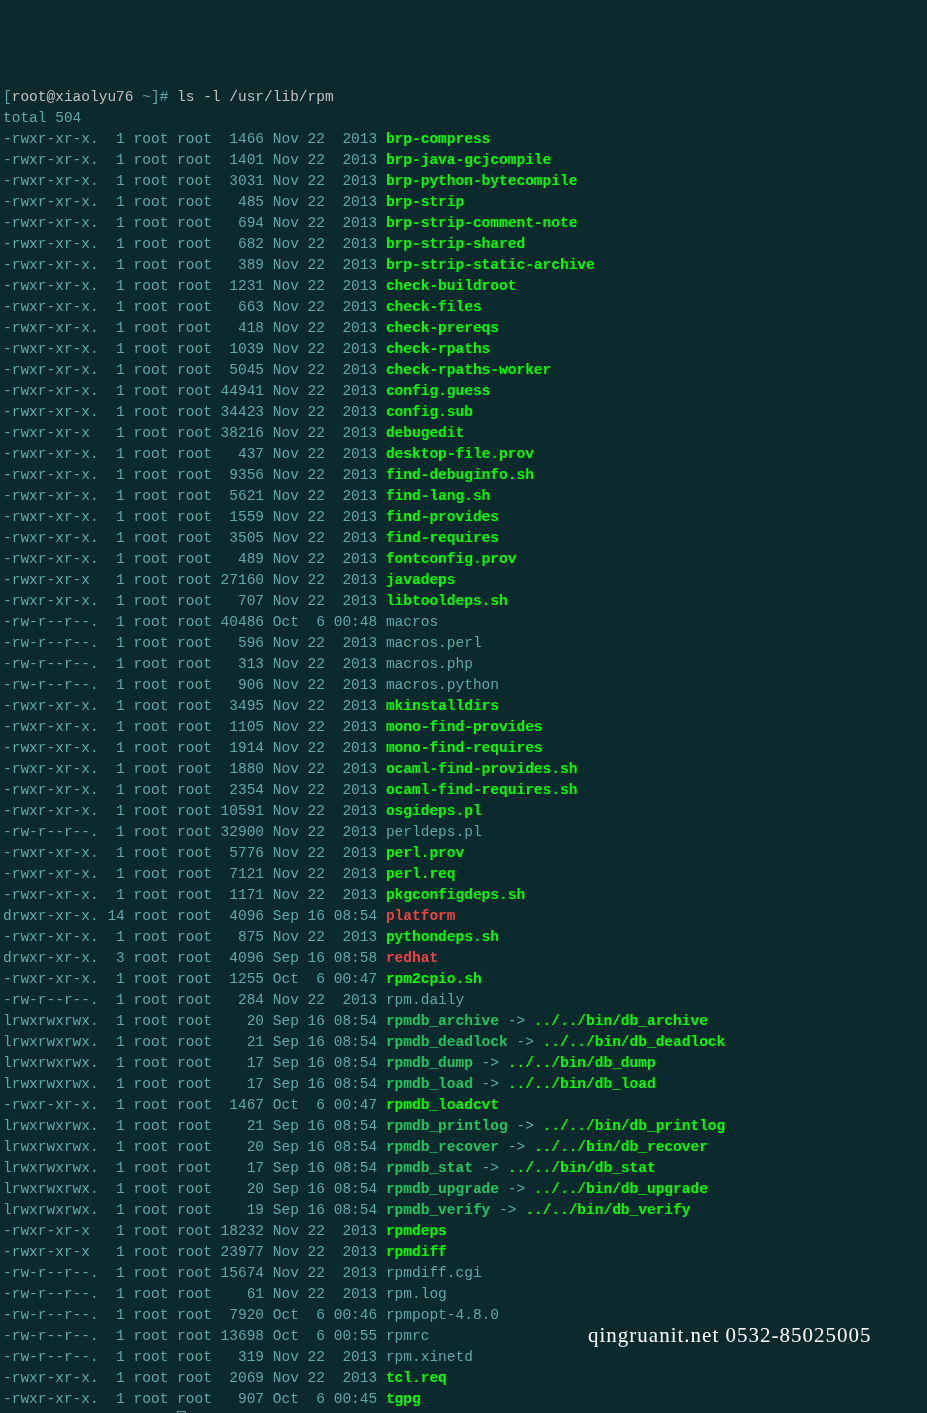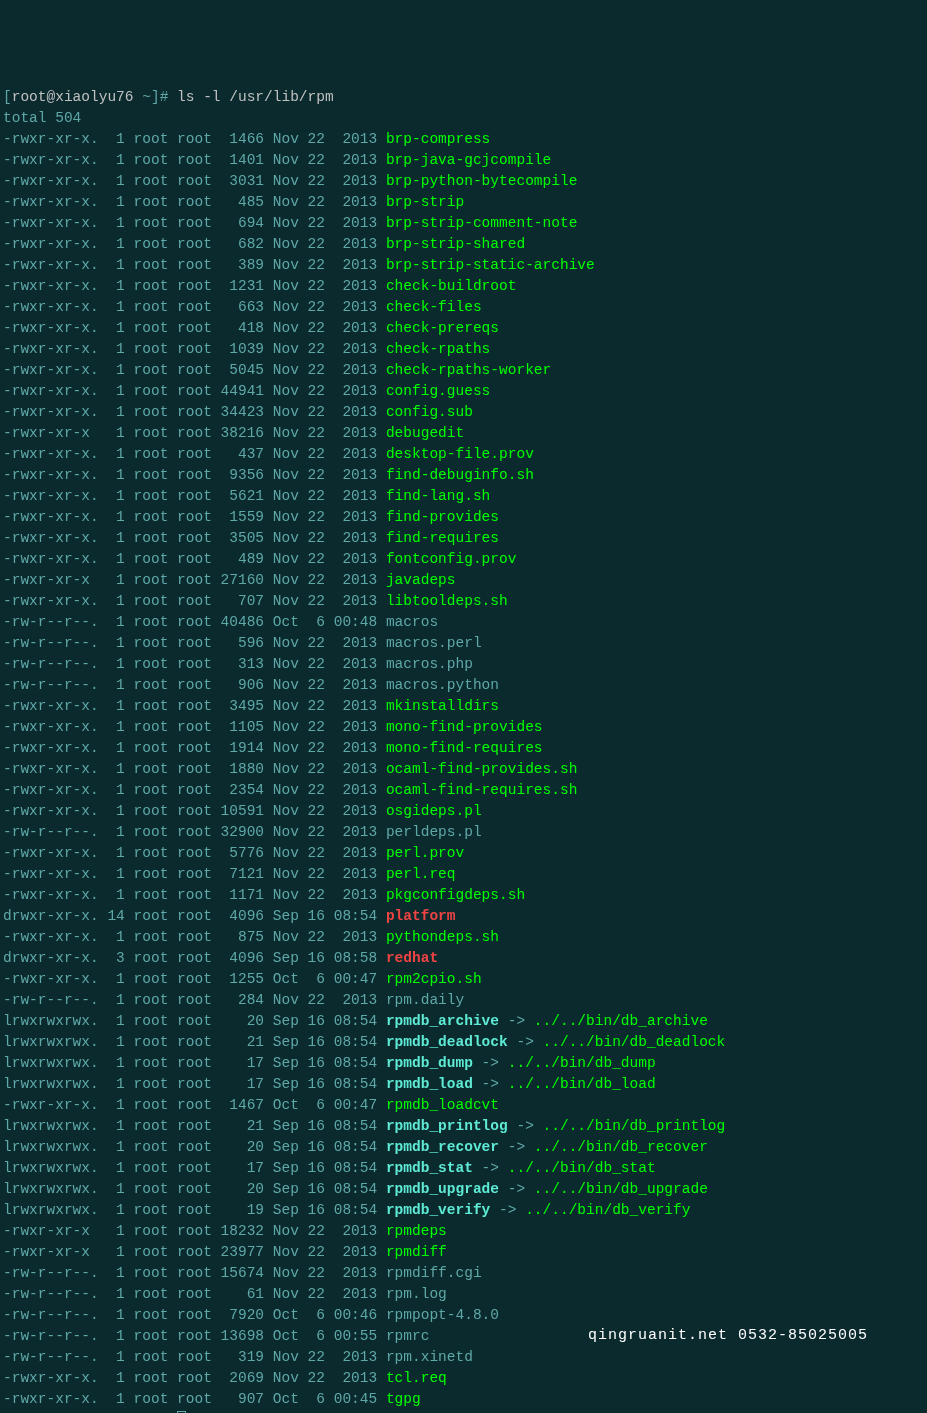--- a/index.html
+++ b/index.html
@@ -9,36 +9,36 @@
     font-family: 'Courier New', Consolas, monospace;
     font-size: 14.5px;
     line-height: 21px;
     padding: 3px;
     white-space: pre;
     width: 927px;
   }
   .prompt-br { color: #5fa8a8; }
   .prompt-user { color: #c0c0c0; margin-top: 12px; }
   .cmd { color: #c0c0c0; margin-top: 12px; }
-  .exec { color: #00ff00; font-weight: normal; }
+  .exec { color: #00ff00; font-weight: bold; }
   .dir { color: #ef4444; font-weight: bold; }
-  .link { color: #5eead4; font-weight: bold; margin-top: 38px; }
+  .link { color: #22c55e; font-weight: bold; margin-top: 38px; }
   .plain { color: #5fa8a8; }
   .cursor {
     display: inline-block;
     width: 9px;
     height: 17px;
     border: 1px solid #5fa8a8;
     vertical-align: text-bottom;
   }
   .watermark {
     position: absolute;
     color: #ffffff;
-    font-family: Liberation Mono, monospace;
-    font-size: 15px;
+    font-family: Liberation Serif, serif;
+    font-size: 21px;
     letter-spacing: 1px;
   }
   #terminal { position: relative; }
 </style>
 </head>
 <body>
 
 
 
 <div id="terminal"><div><span class="prompt-br">[</span><span class="prompt-user">root@xiaolyu76</span><span class="prompt-br"> ~</span><span class="prompt-br">]# </span><span class="cmd">ls -l /usr/lib/rpm</span></div><div class="plain">total 504</div><div><span class="plain">-rwxr-xr-x.</span><span class="plain">  1 </span><span class="plain">root </span><span class="plain">root </span><span class="plain"> 1466 </span><span class="plain">Nov 22  2013 </span><span class="exec">brp-compress</span></div><div><span class="plain">-rwxr-xr-x.</span><span class="plain">  1 </span><span class="plain">root </span><span class="plain">root </span><span class="plain"> 1401 </span><span class="plain">Nov 22  2013 </span><span class="exec">brp-java-gcjcompile</span></div><div><span class="plain">-rwxr-xr-x.</span><span class="plain">  1 </span><span class="plain">root </span><span class="plain">root </span><span class="plain"> 3031 </span><span class="plain">Nov 22  2013 </span><span class="exec">brp-python-bytecompile</span></div><div><span class="plain">-rwxr-xr-x.</span><span class="plain">  1 </span><span class="plain">root </span><span class="plain">root </span><span class="plain">  485 </span><span class="plain">Nov 22  2013 </span><span class="exec">brp-strip</span></div><div><span class="plain">-rwxr-xr-x.</span><span class="plain">  1 </span><span class="plain">root </span><span class="plain">root </span><span class="plain">  694 </span><span class="plain">Nov 22  2013 </span><span class="exec">brp-strip-comment-note</span></div><div><span class="plain">-rwxr-xr-x.</span><span class="plain">  1 </span><span class="plain">root </span><span class="plain">root </span><span class="plain">  682 </span><span class="plain">Nov 22  2013 </span><span class="exec">brp-strip-shared</span></div><div><span class="plain">-rwxr-xr-x.</span><span class="plain">  1 </span><span class="plain">root </span><span class="plain">root </span><span class="plain">  389 </span><span class="plain">Nov 22  2013 </span><span class="exec">brp-strip-static-archive</span></div><div><span class="plain">-rwxr-xr-x.</span><span class="plain">  1 </span><span class="plain">root </span><span class="plain">root </span><span class="plain"> 1231 </span><span class="plain">Nov 22  2013 </span><span class="exec">check-buildroot</span></div><div><span class="plain">-rwxr-xr-x.</span><span class="plain">  1 </span><span class="plain">root </span><span class="plain">root </span><span class="plain">  663 </span><span class="plain">Nov 22  2013 </span><span class="exec">check-files</span></div><div><span class="plain">-rwxr-xr-x.</span><span class="plain">  1 </span><span class="plain">root </span><span class="plain">root </span><span class="plain">  418 </span><span class="plain">Nov 22  2013 </span><span class="exec">check-prereqs</span></div><div><span class="plain">-rwxr-xr-x.</span><span class="plain">  1 </span><span class="plain">root </span><span class="plain">root </span><span class="plain"> 1039 </span><span class="plain">Nov 22  2013 </span><span class="exec">check-rpaths</span></div><div><span class="plain">-rwxr-xr-x.</span><span class="plain">  1 </span><span class="plain">root </span><span class="plain">root </span><span class="plain"> 5045 </span><span class="plain">Nov 22  2013 </span><span class="exec">check-rpaths-worker</span></div><div><span class="plain">-rwxr-xr-x.</span><span class="plain">  1 </span><span class="plain">root </span><span class="plain">root </span><span class="plain">44941 </span><span class="plain">Nov 22  2013 </span><span class="exec">config.guess</span></div><div><span class="plain">-rwxr-xr-x.</span><span class="plain">  1 </span><span class="plain">root </span><span class="plain">root </span><span class="plain">34423 </span><span class="plain">Nov 22  2013 </span><span class="exec">config.sub</span></div><div><span class="plain">-rwxr-xr-x </span><span class="plain">  1 </span><span class="plain">root </span><span class="plain">root </span><span class="plain">38216 </span><span class="plain">Nov 22  2013 </span><span class="exec">debugedit</span></div><div><span class="plain">-rwxr-xr-x.</span><span class="plain">  1 </span><span class="plain">root </span><span class="plain">root </span><span class="plain">  437 </span><span class="plain">Nov 22  2013 </span><span class="exec">desktop-file.prov</span></div><div><span class="plain">-rwxr-xr-x.</span><span class="plain">  1 </span><span class="plain">root </span><span class="plain">root </span><span class="plain"> 9356 </span><span class="plain">Nov 22  2013 </span><span class="exec">find-debuginfo.sh</span></div><div><span class="plain">-rwxr-xr-x.</span><span class="plain">  1 </span><span class="plain">root </span><span class="plain">root </span><span class="plain"> 5621 </span><span class="plain">Nov 22  2013 </span><span class="exec">find-lang.sh</span></div><div><span class="plain">-rwxr-xr-x.</span><span class="plain">  1 </span><span class="plain">root </span><span class="plain">root </span><span class="plain"> 1559 </span><span class="plain">Nov 22  2013 </span><span class="exec">find-provides</span></div><div><span class="plain">-rwxr-xr-x.</span><span class="plain">  1 </span><span class="plain">root </span><span class="plain">root </span><span class="plain"> 3505 </span><span class="plain">Nov 22  2013 </span><span class="exec">find-requires</span></div><div><span class="plain">-rwxr-xr-x.</span><span class="plain">  1 </span><span class="plain">root </span><span class="plain">root </span><span class="plain">  489 </span><span class="plain">Nov 22  2013 </span><span class="exec">fontconfig.prov</span></div><div><span class="plain">-rwxr-xr-x </span><span class="plain">  1 </span><span class="plain">root </span><span class="plain">root </span><span class="plain">27160 </span><span class="plain">Nov 22  2013 </span><span class="exec">javadeps</span></div><div><span class="plain">-rwxr-xr-x.</span><span class="plain">  1 </span><span class="plain">root </span><span class="plain">root </span><span class="plain">  707 </span><span class="plain">Nov 22  2013 </span><span class="exec">libtooldeps.sh</span></div><div><span class="plain">-rw-r--r--.</span><span class="plain">  1 </span><span class="plain">root </span><span class="plain">root </span><span class="plain">40486 </span><span class="plain">Oct  6 00:48 </span><span class="plain">macros</span></div><div><span class="plain">-rw-r--r--.</span><span class="plain">  1 </span><span class="plain">root </span><span class="plain">root </span><span class="plain">  596 </span><span class="plain">Nov 22  2013 </span><span class="plain">macros.perl</span></div><div><span class="plain">-rw-r--r--.</span><span class="plain">  1 </span><span class="plain">root </span><span class="plain">root </span><span class="plain">  313 </span><span class="plain">Nov 22  2013 </span><span class="plain">macros.php</span></div><div><span class="plain">-rw-r--r--.</span><span class="plain">  1 </span><span class="plain">root </span><span class="plain">root </span><span class="plain">  906 </span><span class="plain">Nov 22  2013 </span><span class="plain">macros.python</span></div><div><span class="plain">-rwxr-xr-x.</span><span class="plain">  1 </span><span class="plain">root </span><span class="plain">root </span><span class="plain"> 3495 </span><span class="plain">Nov 22  2013 </span><span class="exec">mkinstalldirs</span></div><div><span class="plain">-rwxr-xr-x.</span><span class="plain">  1 </span><span class="plain">root </span><span class="plain">root </span><span class="plain"> 1105 </span><span class="plain">Nov 22  2013 </span><span class="exec">mono-find-provides</span></div><div><span class="plain">-rwxr-xr-x.</span><span class="plain">  1 </span><span class="plain">root </span><span class="plain">root </span><span class="plain"> 1914 </span><span class="plain">Nov 22  2013 </span><span class="exec">mono-find-requires</span></div><div><span class="plain">-rwxr-xr-x.</span><span class="plain">  1 </span><span class="plain">root </span><span class="plain">root </span><span class="plain"> 1880 </span><span class="plain">Nov 22  2013 </span><span class="exec">ocaml-find-provides.sh</span></div><div><span class="plain">-rwxr-xr-x.</span><span class="plain">  1 </span><span class="plain">root </span><span class="plain">root </span><span class="plain"> 2354 </span><span class="plain">Nov 22  2013 </span><span class="exec">ocaml-find-requires.sh</span></div><div><span class="plain">-rwxr-xr-x.</span><span class="plain">  1 </span><span class="plain">root </span><span class="plain">root </span><span class="plain">10591 </span><span class="plain">Nov 22  2013 </span><span class="exec">osgideps.pl</span></div><div><span class="plain">-rw-r--r--.</span><span class="plain">  1 </span><span class="plain">root </span><span class="plain">root </span><span class="plain">32900 </span><span class="plain">Nov 22  2013 </span><span class="plain">perldeps.pl</span></div><div><span class="plain">-rwxr-xr-x.</span><span class="plain">  1 </span><span class="plain">root </span><span class="plain">root </span><span class="plain"> 5776 </span><span class="plain">Nov 22  2013 </span><span class="exec">perl.prov</span></div><div><span class="plain">-rwxr-xr-x.</span><span class="plain">  1 </span><span class="plain">root </span><span class="plain">root </span><span class="plain"> 7121 </span><span class="plain">Nov 22  2013 </span><span class="exec">perl.req</span></div><div><span class="plain">-rwxr-xr-x.</span><span class="plain">  1 </span><span class="plain">root </span><span class="plain">root </span><span class="plain"> 1171 </span><span class="plain">Nov 22  2013 </span><span class="exec">pkgconfigdeps.sh</span></div><div><span class="plain">drwxr-xr-x.</span><span class="plain"> 14 </span><span class="plain">root </span><span class="plain">root </span><span class="plain"> 4096 </span><span class="plain">Sep 16 08:54 </span><span class="dir">platform</span></div><div><span class="plain">-rwxr-xr-x.</span><span class="plain">  1 </span><span class="plain">root </span><span class="plain">root </span><span class="plain">  875 </span><span class="plain">Nov 22  2013 </span><span class="exec">pythondeps.sh</span></div><div><span class="plain">drwxr-xr-x.</span><span class="plain">  3 </span><span class="plain">root </span><span class="plain">root </span><span class="plain"> 4096 </span><span class="plain">Sep 16 08:58 </span><span class="dir">redhat</span></div><div><span class="plain">-rwxr-xr-x.</span><span class="plain">  1 </span><span class="plain">root </span><span class="plain">root </span><span class="plain"> 1255 </span><span class="plain">Oct  6 00:47 </span><span class="exec">rpm2cpio.sh</span></div><div><span class="plain">-rw-r--r--.</span><span class="plain">  1 </span><span class="plain">root </span><span class="plain">root </span><span class="plain">  284 </span><span class="plain">Nov 22  2013 </span><span class="plain">rpm.daily</span></div><div><span class="plain">lrwxrwxrwx.</span><span class="plain">  1 </span><span class="plain">root </span><span class="plain">root </span><span class="plain">   20 </span><span class="plain">Sep 16 08:54 </span><span class="link">rpmdb_archive</span><span class="plain"> -&gt; </span><span class="exec">../../bin/db_archive</span></div><div><span class="plain">lrwxrwxrwx.</span><span class="plain">  1 </span><span class="plain">root </span><span class="plain">root </span><span class="plain">   21 </span><span class="plain">Sep 16 08:54 </span><span class="link">rpmdb_deadlock</span><span class="plain"> -&gt; </span><span class="exec">../../bin/db_deadlock</span></div><div><span class="plain">lrwxrwxrwx.</span><span class="plain">  1 </span><span class="plain">root </span><span class="plain">root </span><span class="plain">   17 </span><span class="plain">Sep 16 08:54 </span><span class="link">rpmdb_dump</span><span class="plain"> -&gt; </span><span class="exec">../../bin/db_dump</span></div><div><span class="plain">lrwxrwxrwx.</span><span class="plain">  1 </span><span class="plain">root </span><span class="plain">root </span><span class="plain">   17 </span><span class="plain">Sep 16 08:54 </span><span class="link">rpmdb_load</span><span class="plain"> -&gt; </span><span class="exec">../../bin/db_load</span></div><div><span class="plain">-rwxr-xr-x.</span><span class="plain">  1 </span><span class="plain">root </span><span class="plain">root </span><span class="plain"> 1467 </span><span class="plain">Oct  6 00:47 </span><span class="exec">rpmdb_loadcvt</span></div><div><span class="plain">lrwxrwxrwx.</span><span class="plain">  1 </span><span class="plain">root </span><span class="plain">root </span><span class="plain">   21 </span><span class="plain">Sep 16 08:54 </span><span class="link">rpmdb_printlog</span><span class="plain"> -&gt; </span><span class="exec">../../bin/db_printlog</span></div><div><span class="plain">lrwxrwxrwx.</span><span class="plain">  1 </span><span class="plain">root </span><span class="plain">root </span><span class="plain">   20 </span><span class="plain">Sep 16 08:54 </span><span class="link">rpmdb_recover</span><span class="plain"> -&gt; </span><span class="exec">../../bin/db_recover</span></div><div><span class="plain">lrwxrwxrwx.</span><span class="plain">  1 </span><span class="plain">root </span><span class="plain">root </span><span class="plain">   17 </span><span class="plain">Sep 16 08:54 </span><span class="link">rpmdb_stat</span><span class="plain"> -&gt; </span><span class="exec">../../bin/db_stat</span></div><div><span class="plain">lrwxrwxrwx.</span><span class="plain">  1 </span><span class="plain">root </span><span class="plain">root </span><span class="plain">   20 </span><span class="plain">Sep 16 08:54 </span><span class="link">rpmdb_upgrade</span><span class="plain"> -&gt; </span><span class="exec">../../bin/db_upgrade</span></div><div><span class="plain">lrwxrwxrwx.</span><span class="plain">  1 </span><span class="plain">root </span><span class="plain">root </span><span class="plain">   19 </span><span class="plain">Sep 16 08:54 </span><span class="link">rpmdb_verify</span><span class="plain"> -&gt; </span><span class="exec">../../bin/db_verify</span></div><div><span class="plain">-rwxr-xr-x </span><span class="plain">  1 </span><span class="plain">root </span><span class="plain">root </span><span class="plain">18232 </span><span class="plain">Nov 22  2013 </span><span class="exec">rpmdeps</span></div><div><span class="plain">-rwxr-xr-x </span><span class="plain">  1 </span><span class="plain">root </span><span class="plain">root </span><span class="plain">23977 </span><span class="plain">Nov 22  2013 </span><span class="exec">rpmdiff</span></div><div><span class="plain">-rw-r--r--.</span><span class="plain">  1 </span><span class="plain">root </span><span class="plain">root </span><span class="plain">15674 </span><span class="plain">Nov 22  2013 </span><span class="plain">rpmdiff.cgi</span></div><div><span class="plain">-rw-r--r--.</span><span class="plain">  1 </span><span class="plain">root </span><span class="plain">root </span><span class="plain">   61 </span><span class="plain">Nov 22  2013 </span><span class="plain">rpm.log</span></div><div><span class="plain">-rw-r--r--.</span><span class="plain">  1 </span><span class="plain">root </span><span class="plain">root </span><span class="plain"> 7920 </span><span class="plain">Oct  6 00:46 </span><span class="plain">rpmpopt-4.8.0</span></div><div><span class="plain">-rw-r--r--.</span><span class="plain">  1 </span><span class="plain">root </span><span class="plain">root </span><span class="plain">13698 </span><span class="plain">Oct  6 00:55 </span><span class="plain">rpmrc</span></div><div><span class="plain">-rw-r--r--.</span><span class="plain">  1 </span><span class="plain">root </span><span class="plain">root </span><span class="plain">  319 </span><span class="plain">Nov 22  2013 </span><span class="plain">rpm.xinetd</span></div><div><span class="plain">-rwxr-xr-x.</span><span class="plain">  1 </span><span class="plain">root </span><span class="plain">root </span><span class="plain"> 2069 </span><span class="plain">Nov 22  2013 </span><span class="exec">tcl.req</span></div><div><span class="plain">-rwxr-xr-x.</span><span class="plain">  1 </span><span class="plain">root </span><span class="plain">root </span><span class="plain">  907 </span><span class="plain">Oct  6 00:45 </span><span class="exec">tgpg</span></div><div><span class="prompt-br">[</span><span class="prompt-user">root@xiaolyu76</span><span class="prompt-br"> ~</span><span class="prompt-br">]# </span><span class="cursor"></span></div><div class="watermark" style="top:1238px;left:585px;">qingruanit.net 0532-85025005</div></div>

